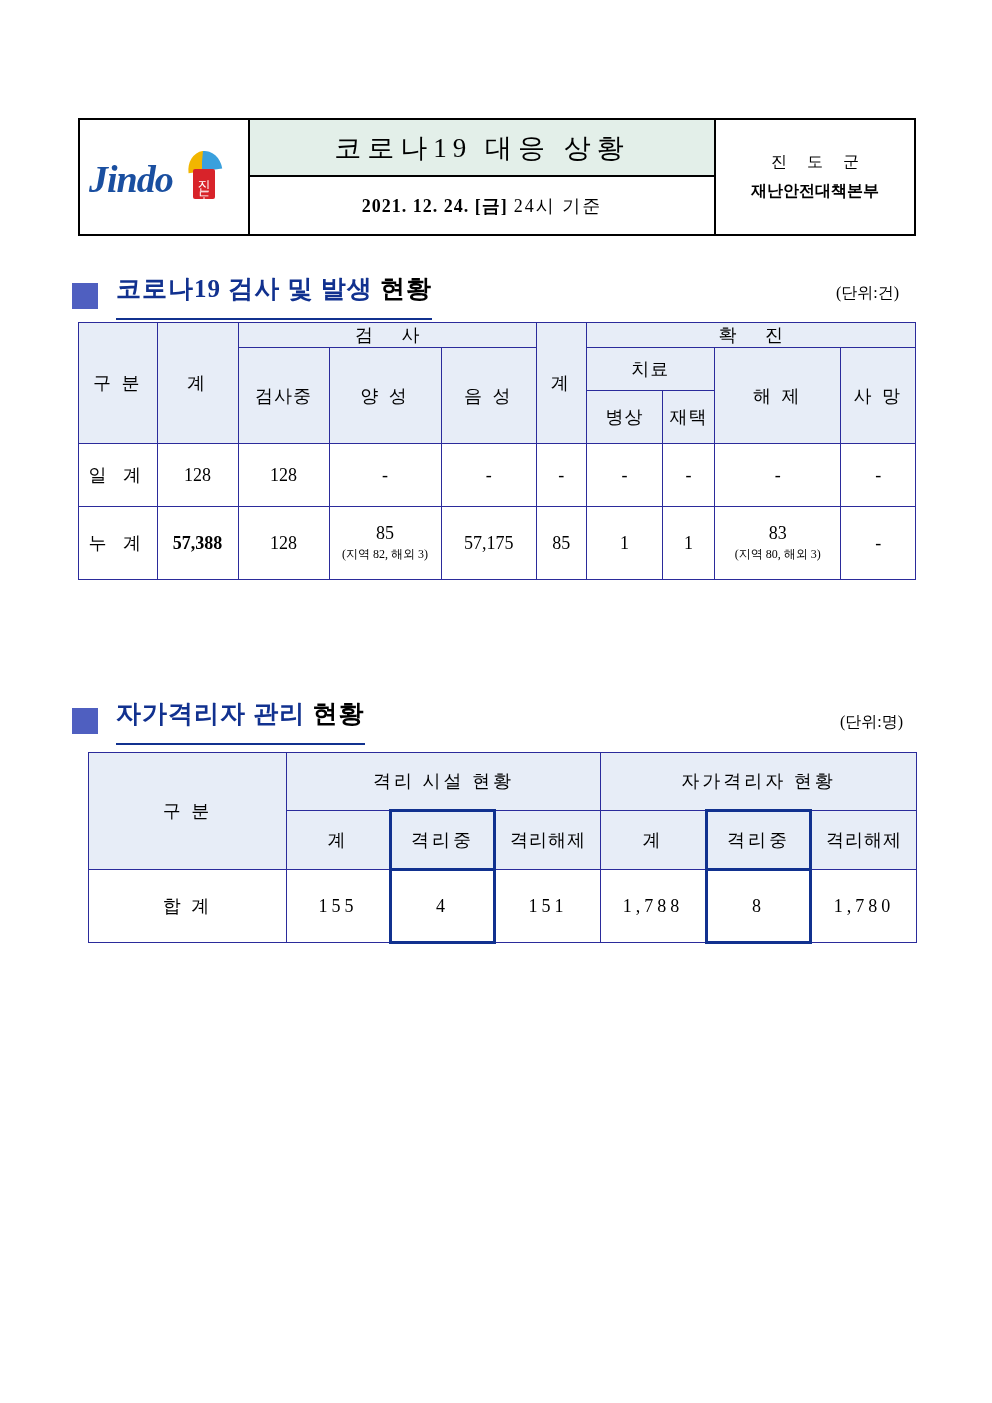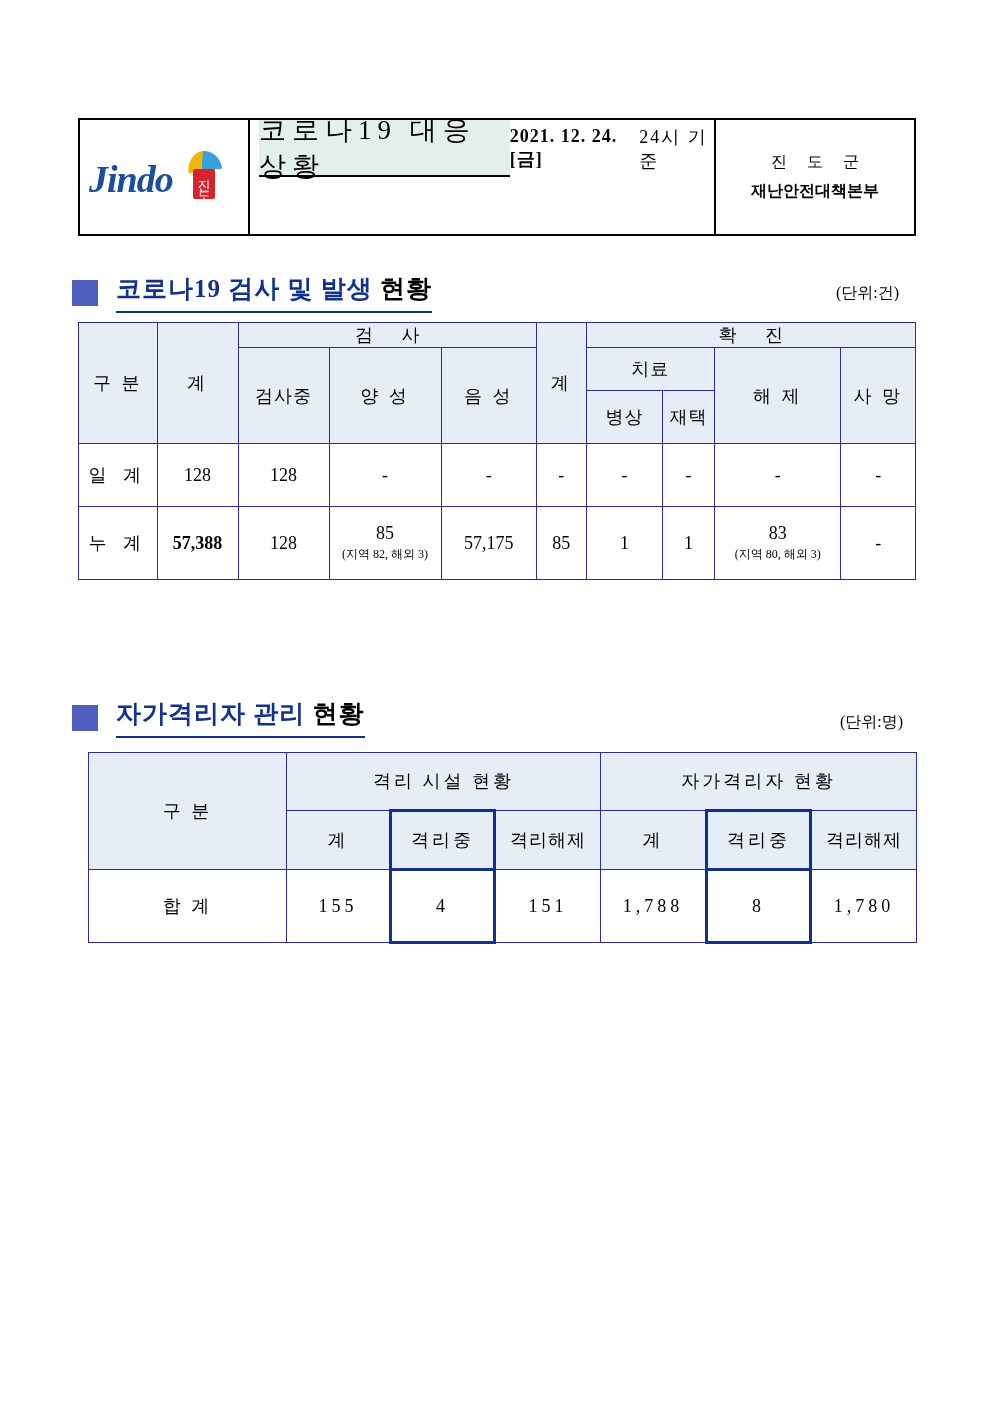--- a/index.html
+++ b/index.html
@@ -82,24 +82,23 @@
     font-size: 13px;
     text-align: center;
     line-height: 10px;
     padding-top: 12px;
     font-family: "Liberation Sans", sans-serif;
   }
 
   .header-center {
     flex: 1;
     display: flex;
-    flex-direction: row;
+    flex-direction: column;
     border-right: 2px solid #000;
     box-sizing: border-box;
-    margin-left: 9px;
   }
   .header-title {
     height: 50%;
     background: #e3efe9;
     border-bottom: 2px solid #000;
     display: flex;
     align-items: center;
     justify-content: center;
     box-sizing: border-box;
     font-size: 27px;
@@ -154,21 +153,21 @@
     width: 26px;
     height: 26px;
     background: #4f5fc0;
     margin-right: 18px;
   }
   .section-title {
     font-size: 25px;
     font-weight: bold;
     color: #11318f;
     border-bottom: 2px solid #11318f;
-    padding-bottom: 6px;
+    padding-bottom: 13px;
     letter-spacing: 1px;
   }
   .section-title .blk { color: #000; }
   .unit {
     position: absolute;
     font-size: 16px;
     letter-spacing: 0px;
   }
 
   

